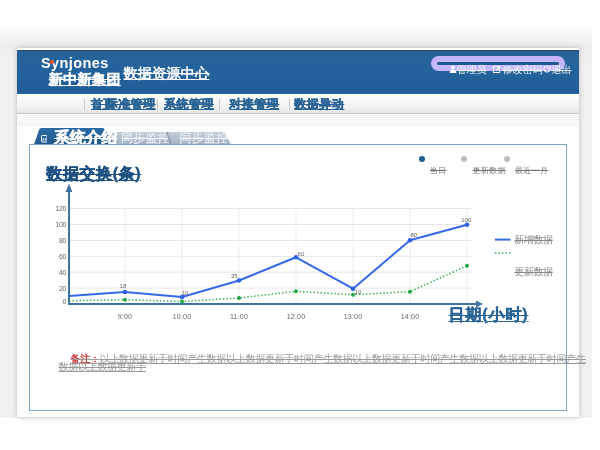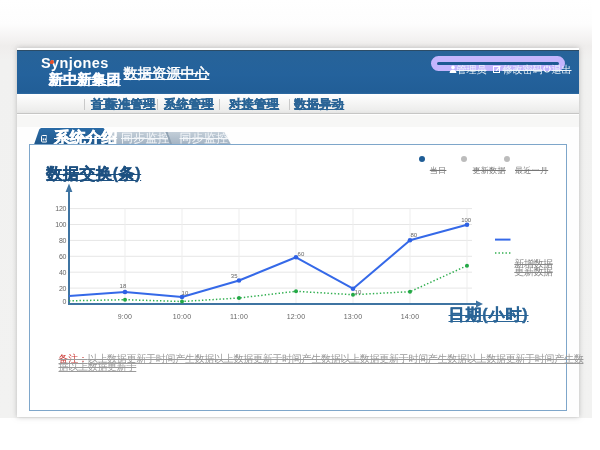--- a/index.html
+++ b/index.html
@@ -24,21 +24,21 @@
 #tabdiv{left:167.5px;top:131.5px;width:1.5px;height:13px;background:#8fa1b2;transform:skewX(20deg);}
 #tab1{left:34px;top:127.5px;width:80px;height:17px;background:linear-gradient(180deg,#2a6ba6,#1f578b);clip-path:polygon(0 100%,5.3px 11%,7px 3%,9.5px 0,69px 0,72px 20%,79.5px 100%);}
 #tab1t{left:54px;top:133.3px;font-size:16px;font-weight:bold;color:#fff;letter-spacing:-0.2px;line-height:9px;text-decoration:underline line-through;text-decoration-thickness:.8px;-webkit-text-stroke:.4px #fff;}
 #box{left:29px;top:143.5px;width:538px;height:267px;border:1px solid #7ea6ca;background:#fff;}
 .leg{font-size:8px;color:#777;line-height:7px;top:155.5px;letter-spacing:.3px;text-decoration:line-through;text-decoration-thickness:0.6px;margin-top:11px;}
 .dot{width:6px;height:6px;border-radius:50%;top:155.8px;}
 #ytitle{left:46.3px;top:168.6px;font-size:16px;font-weight:bold;color:#1d5080;line-height:9px;letter-spacing:.6px;text-decoration:underline line-through;text-decoration-thickness:.9px;-webkit-text-stroke:.4px #1d5080;}
 #xtitle{left:448.5px;top:309.8px;font-size:16px;font-weight:bold;color:#2a6496;line-height:9px;letter-spacing:.9px;text-decoration:underline line-through;text-decoration-thickness:.9px;-webkit-text-stroke:.4px #2a6496;}
 .rleg{font-size:10px;color:#888;line-height:8px;left:514.3px;letter-spacing:-0.4px;text-decoration:line-through;text-decoration-thickness:0.7px;}
 #note{left:58.5px;top:355px;font-size:10px;color:#9a9a9a;line-height:8px;letter-spacing:-0.28px;text-decoration:underline line-through;text-decoration-thickness:0.7px;}
-#note b{color:#cc3a36;font-weight:normal;}
+#note b{color:#cc3a36;font-weight:bold;margin-left:12px;}
 </style></head>
 <body>
 <div id="c">
 <div class="abs" id="band"></div>
 <div class="abs" id="page"></div>
 <div class="abs" id="header"></div>
 <div class="abs" id="logoEn">Synjones</div>
 <div class="abs" id="logoDot"></div>
 <div class="abs" id="logoCn">新中新集团</div>
 <div class="abs" id="appTitle">数据资源中心</div>
@@ -156,16 +156,16 @@
     <text x="182" y="318.5">10:00</text>
     <text x="239" y="318.5">11:00</text>
     <text x="296" y="318.5">12:00</text>
     <text x="353" y="318.5">13:00</text>
     <text x="410" y="318.5">14:00</text>
   </g>
   <line x1="495" y1="239.6" x2="510.5" y2="239.6" stroke="#3569e8" stroke-width="2"></line>
   <line x1="495" y1="253" x2="510.5" y2="253" stroke="#2fae4e" stroke-width="1.5" stroke-dasharray="1.4,2.1"></line>
 </svg>
 <div class="abs" id="xtitle">日期(小时)</div>
-<div class="abs rleg" style="top:236px;margin-top:24px;">新增数据</div>
+<div class="abs rleg" style="top:236px;">新增数据</div>
 <div class="abs rleg" style="top:261px;margin-top:7px;">更新数据</div>
 <div class="abs" id="note"><b>备注：</b>以上数据更新于时间产生数据以上数据更新于时间产生数据以上数据更新于时间产生数据以上数据更新于时间产生数据以上数据更新于</div>
 </div>
 
 </body></html>

